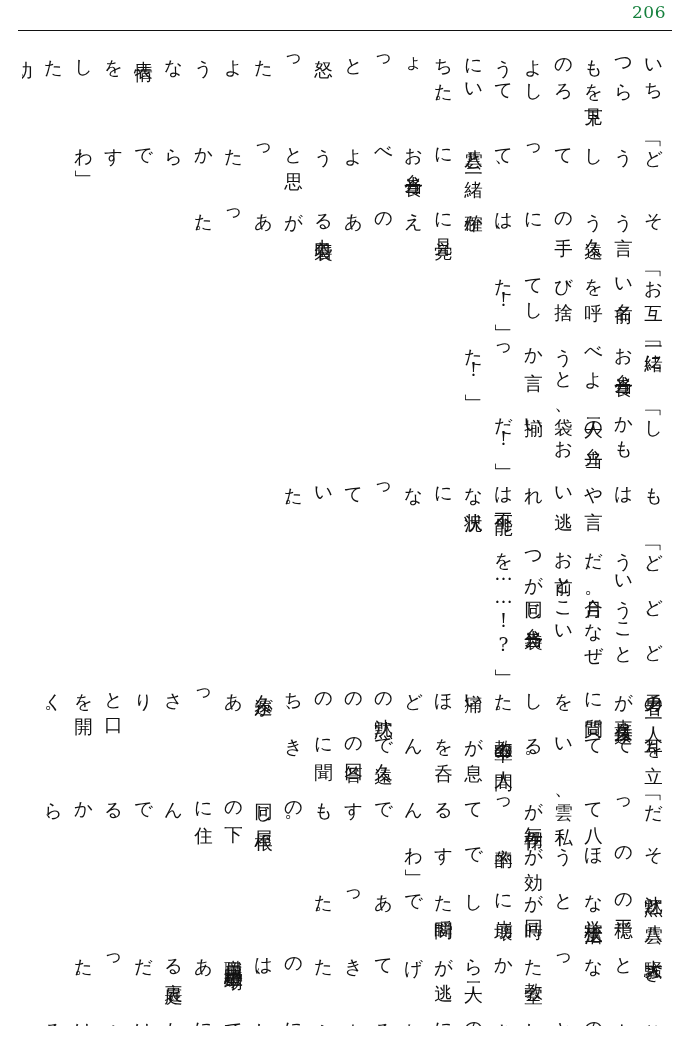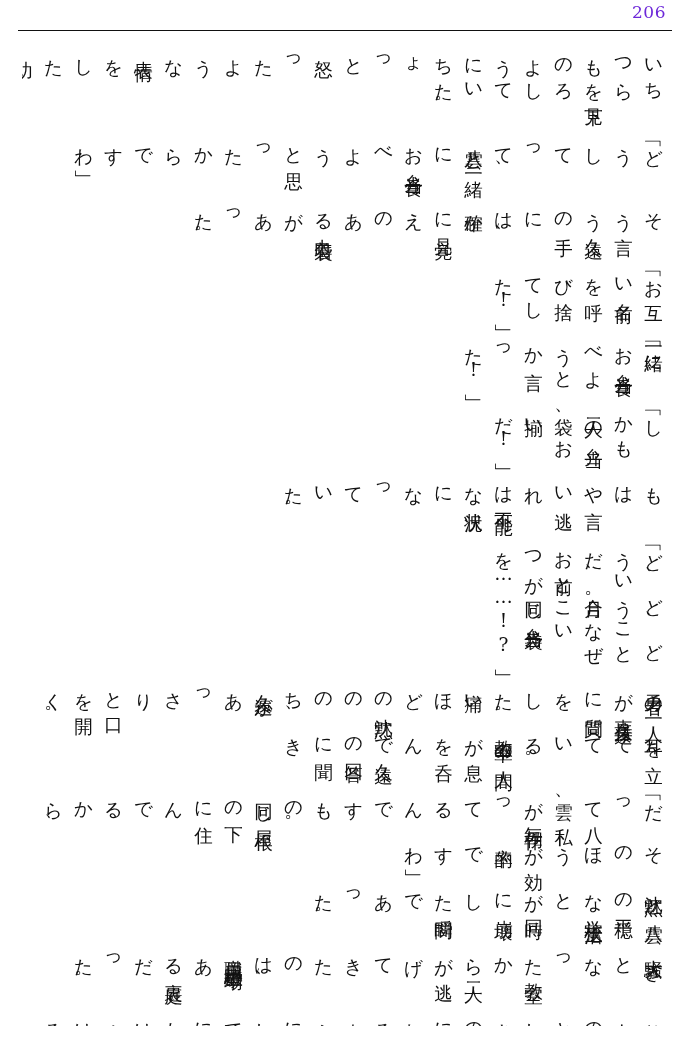--- a/index.html
+++ b/index.html
@@ -20,21 +20,21 @@
     height: 1050px;
     box-sizing: border-box;
     background: #ffffff;
   }
   .page-number {
     position: absolute;
     top: 2px;
     right: 24px;
     font-size: 17px;
     letter-spacing: 0.5px;
-    color: #6d28d9;
+    color: #15803d;
     font-family: "DejaVu Serif", "Liberation Serif", serif;
   }
   .rule {
     position: absolute;
     top: 30px;
     left: 18px;
     right: 18px;
     height: 1px;
     background: #111111;
   }

